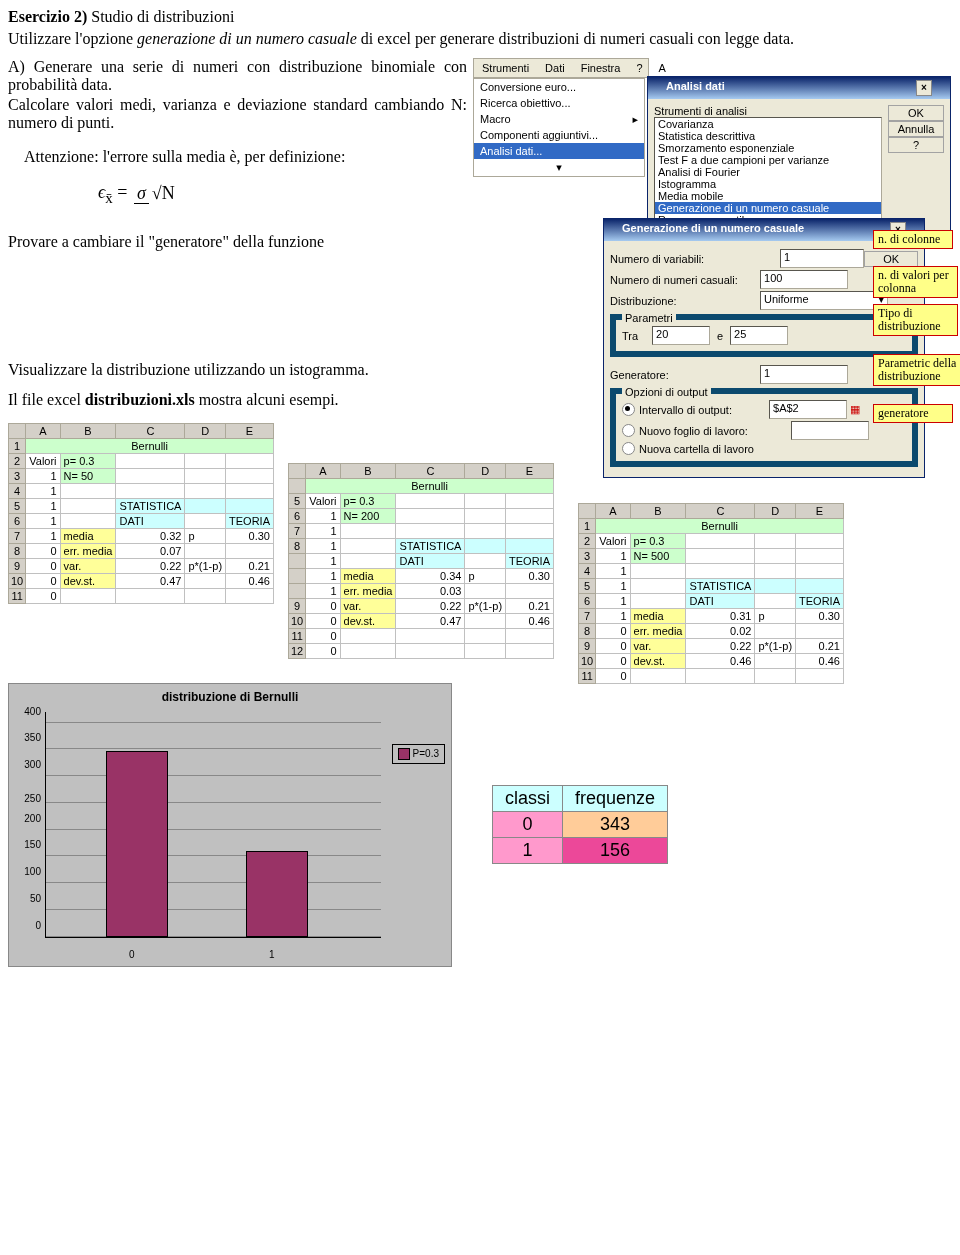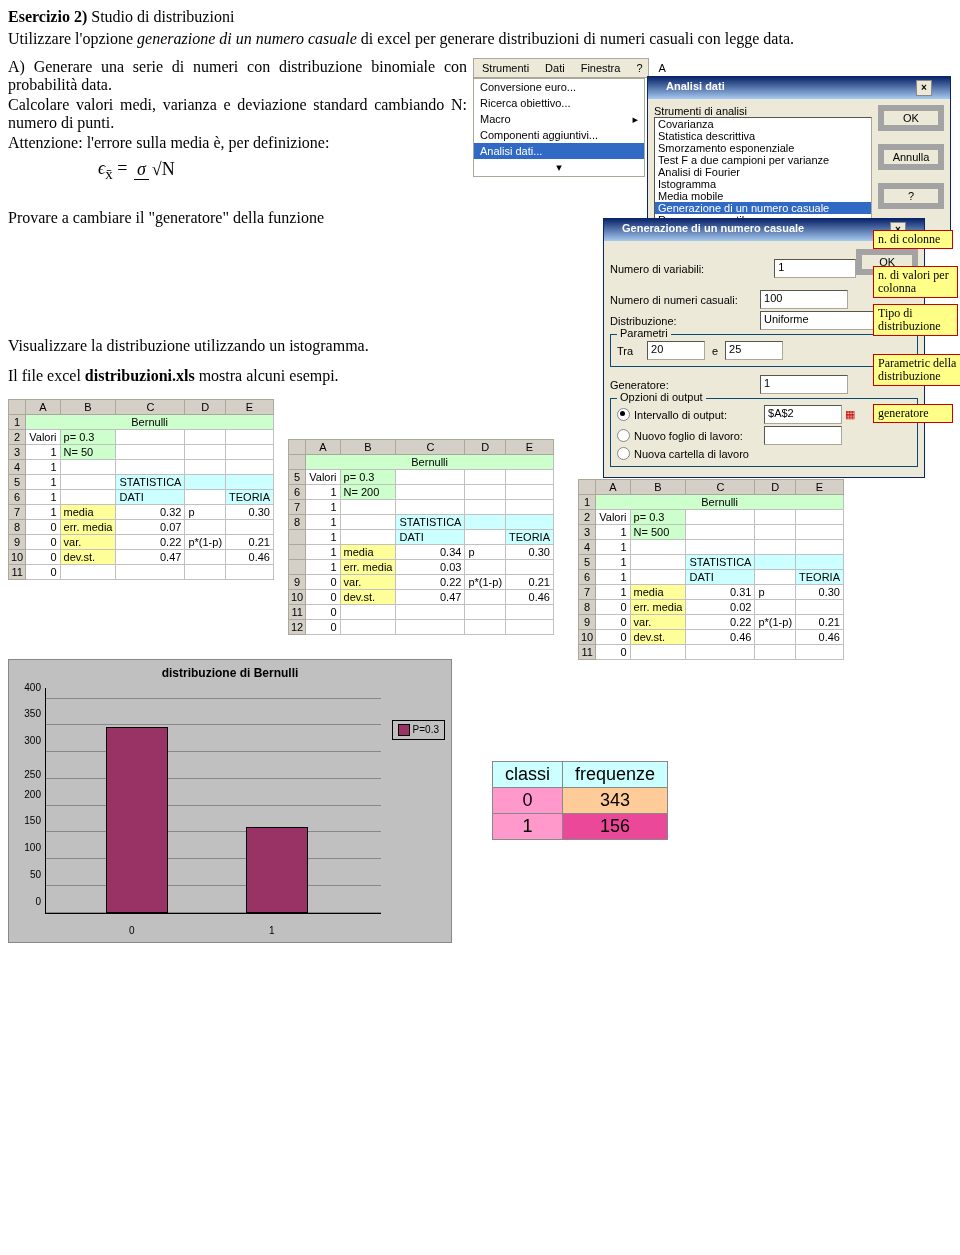--- a/index.html
+++ b/index.html
@@ -12,26 +12,26 @@
   .formula .frac .den{padding:0 3px}
   .menubar{display:flex;gap:4px;font-family:Tahoma,sans-serif;font-size:11px;background:#ece9d8;border:1px solid #aca899;padding:2px}
   .menubar span{padding:1px 6px}
   .dropdown{font-family:Tahoma,sans-serif;font-size:11px;background:#fff;border:1px solid #aca899;width:170px}
   .dropdown div{padding:2px 6px;border-bottom:0}
   .dropdown .hi{background:#316ac5;color:#fff}
   .dlg{font-family:Tahoma,sans-serif;font-size:11px;background:#ece9d8;border:1px solid #0a246a}
   .dlg .title{background:linear-gradient(#0a246a,#a6caf0);color:#fff;font-weight:bold;padding:3px 18px;display:flex;justify-content:space-between}
   .dlg .title .x{background:#ece9d8;color:#000;width:14px;height:14px;text-align:center;line-height:14px;border:1px solid #888;font-size:10px}
   .dlg .body{padding:6px}
-  .btn{display:inline-block;background:#ece9d8;border:6px solid #a3a3a3;padding:1px 0;width:54px;text-align:center;font-size:11px;margin-bottom:13px}
+  .btn{display:inline-block;background:#ece9d8;border:1px solid #a3a3a3;padding:1px 0;width:54px;text-align:center;font-size:11px;margin-bottom:0}
   .listbox{background:#fff;border:1px inset #aca899;height:110px;overflow:hidden;font-size:11px}
   .listbox div{padding:0 3px}
   .listbox .sel{background:#316ac5;color:#fff}
   .inp{display:inline-block;background:#fff;border:1px inset #aca899;padding:1px 3px;height:15px;font-size:11px;vertical-align:middle}
-  .fieldset{border:1px solid #0c4a6e;margin:4px 0;padding:4px 6px;position:relative}
+  .fieldset{border:6px solid #0c4a6e;margin:4px 0;padding:4px 6px;position:relative}
   .fieldset .legend{position:absolute;top:-8px;left:6px;background:#ece9d8;padding:0 3px;font-size:11px}
   .radio{width:11px;height:11px;border-radius:50%;border:1px solid #888;background:#fff;display:inline-block;vertical-align:middle;margin-right:4px;position:relative}
   .radio.ch::after{content:"";position:absolute;width:5px;height:5px;background:#000;border-radius:50%;top:2px;left:2px}
   .callout{position:absolute;background:#ffff88;border:1.5px solid #c00;font-family:"Times New Roman",serif;font-size:12px;padding:2px 4px;line-height:1.1}
   .exceltab{font-family:Tahoma,Arial,sans-serif;font-size:11px;border-collapse:collapse;background:#fff}
   .exceltab th{background:#d4d0c8;border:1px solid #aca899;font-weight:normal;text-align:center;padding:0 2px;height:14px}
   .exceltab td{border:1px solid #c0c0c0;padding:0 3px;height:14px;text-align:right}
   .exceltab td.l{text-align:left}
   .hdrcell{background:#ccffcc}
   .statcell{background:#ccffff}
@@ -57,21 +57,21 @@
   <p style="margin:0 0 4px 0"><b>Esercizio 2)</b><span> Studio di distribuzioni</span></p>
   <p class="just" style="margin:0 0 10px 0;max-width:940px">
     <span>Utilizzare l'opzione </span><i>generazione di un numero casuale</i><span> di excel per generare distribuzioni di numeri casuali con legge data.</span>
   </p>
 
   <div style="display:flex;gap:6px;align-items:flex-start">
 
     <div style="width:460px">
       <p class="just" style="margin:0 0 2px 0">A) Generare una serie di numeri con distribuzione binomiale con probabilità data.</p>
       <p class="just" style="margin:0 0 2px 0">Calcolare valori medi, varianza e deviazione standard cambiando N: numero di punti.</p>
-      <p style="margin:0">Attenzione: l'errore sulla media è, per definizione:</p>
+      <p style="margin:16px">Attenzione: l'errore sulla media è, per definizione:</p>
       <div class="formula">
         <i>ϵ</i><sub>x̄</sub><span> = </span><span class="frac"><span class="num">σ</span><span class="den">√N</span></span>
       </div>
       <p style="margin:26px 0 0 0">Provare a cambiare il "generatore" della funzione</p>
     </div>
 
     <div style="width:480px;position:relative">
 
       <div class="menubar" style="width:170px">
         <span>Strumenti</span>
@@ -153,21 +153,21 @@
           <div class="fieldset">
             <span class="legend">Opzioni di output</span>
             <div class="row">
                 <span class="radio ch"></span>
                 <span class="lab" style="width:130px">Intervallo di output:</span>
                 <span class="inp" style="width:70px">$A$2</span>
                 <span style="margin-left:3px;color:#c00">▦</span>
               </div>
             <div class="row">
                 <span class="radio"></span>
-                <span class="lab" style="width:130px">Nuovo foglio di lavoro:</span>
+                <span class="lab" style="width:152px">Nuovo foglio di lavoro:</span>
                 <span class="inp" style="width:70px"></span>
               </div>
             <div class="row">
                 <span class="radio"></span>
                 <span class="lab">Nuova cartella di lavoro</span>
               </div>
           </div>
         </div>
       </div>
 

